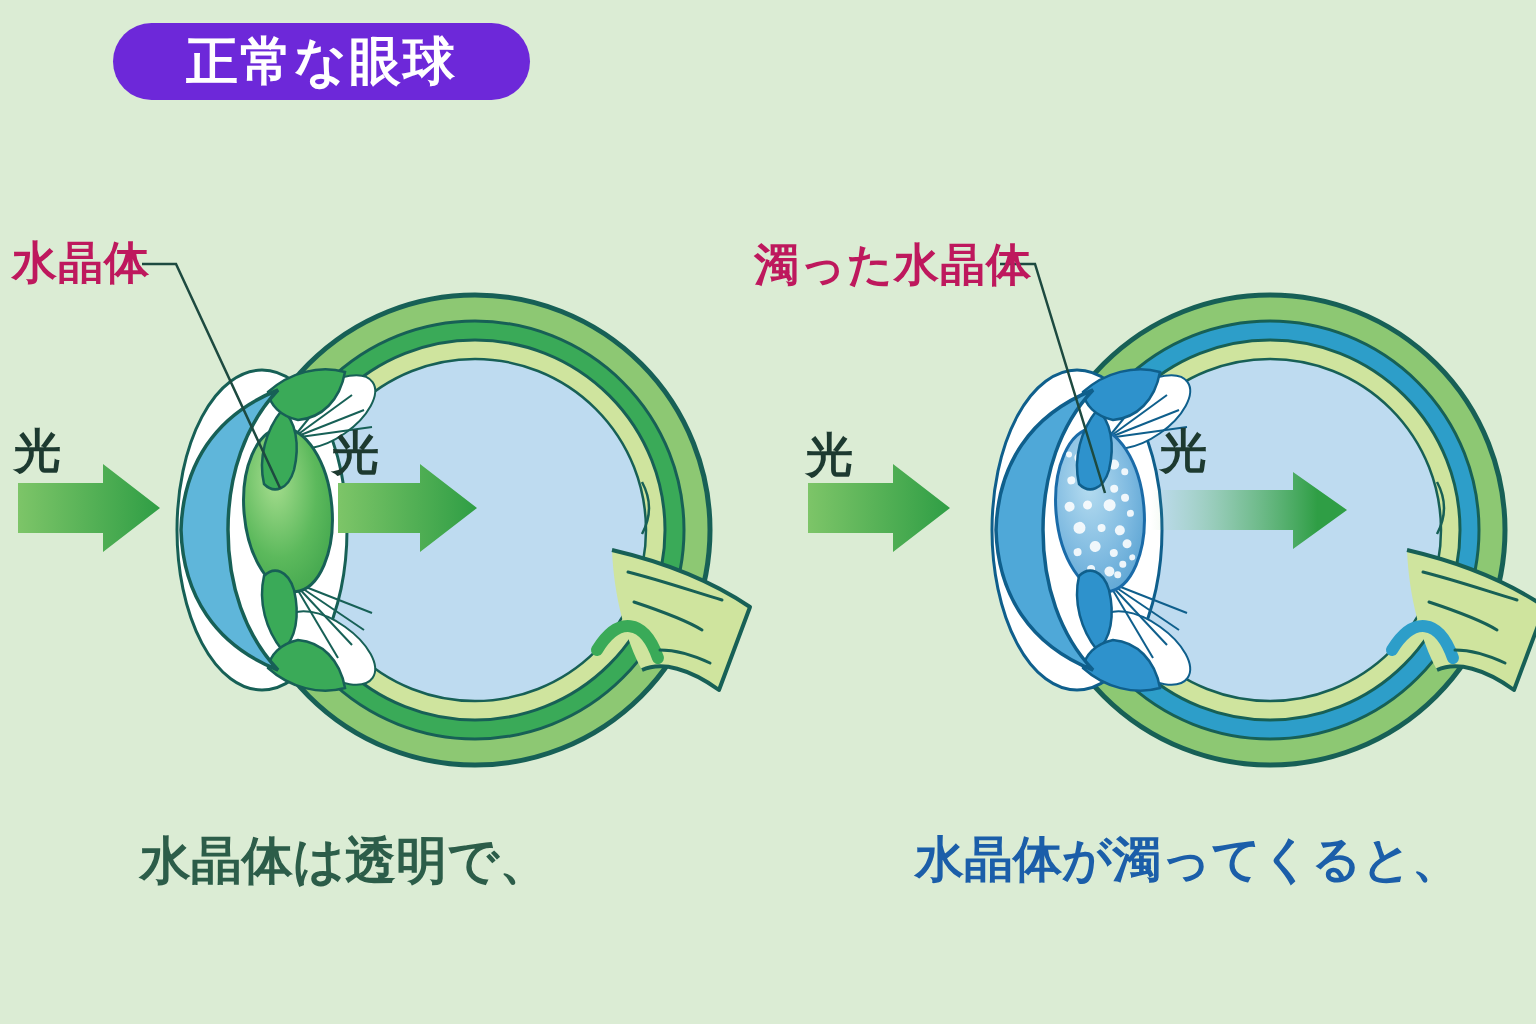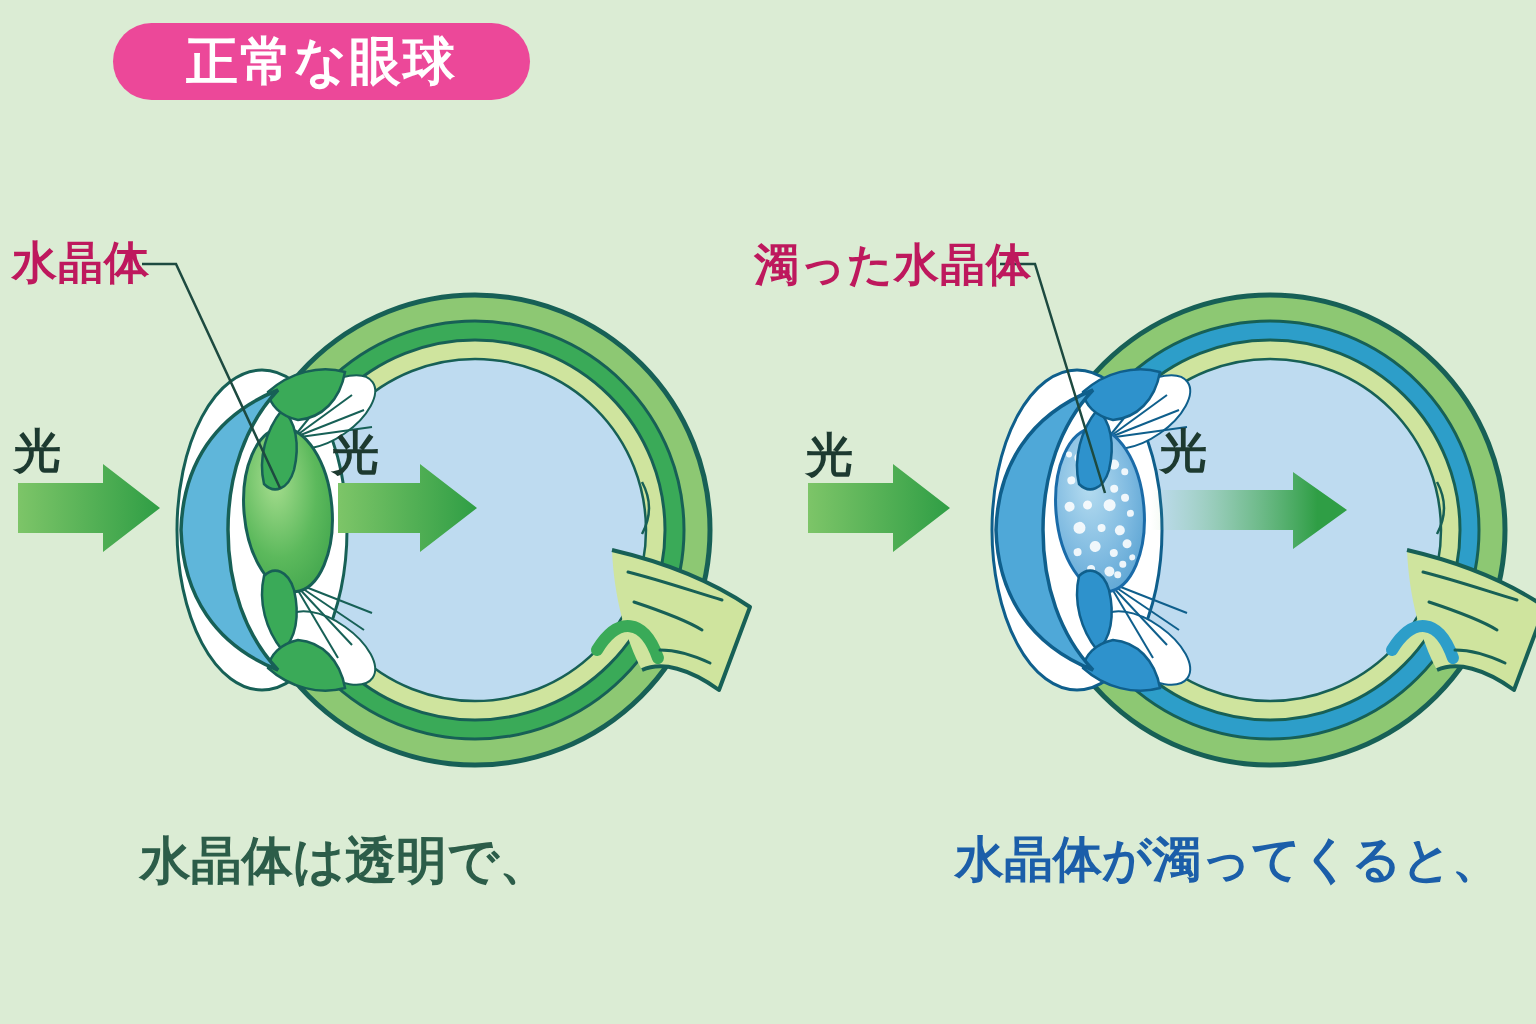--- a/index.html
+++ b/index.html
@@ -10,21 +10,21 @@
     overflow:hidden;
     font-family:"DejaVu Sans","Liberation Sans",sans-serif;
   }
   .diagram-svg{position:absolute;left:0;top:0;width:1536px;height:1024px;}
   .pill{
     position:absolute;top:23px;height:77px;
     border-radius:40px;
     display:flex;align-items:center;justify-content:center;
     color:#ffffff;font-size:52px;font-weight:bold;letter-spacing:2px;
   }
-  .pill-left{left:113px;width:417px;background:#ec4899;}
+  .pill-left{left:113px;width:417px;background:#6d28d9;}
   .pill-right{left:968px;width:405px;background:#1366b0;}
   .part-label{
     position:absolute;
     color:#be185d;font-size:45px;font-weight:bold;letter-spacing:1px;
     white-space:nowrap;
   }
   .label-left{left:12px;top:233px;}
   .label-right{left:754px;top:235px;}
   .light-label{
     position:absolute;
@@ -33,21 +33,21 @@
   .light-ext-left{left:14px;top:420px;}
   .light-int-left{left:332px;top:422px;}
   .light-ext-right{left:806px;top:424px;}
   .light-int-right{left:1160px;top:420px;}
   .caption{
     position:absolute;top:828px;
     text-align:center;font-weight:bold;
     white-space:nowrap;
   }
   .caption-left{left:100px;width:490px;color:#2c5d49;font-size:51px;line-height:66px;}
-  .caption-right{left:915px;width:535px;color:#1b5ea9;font-size:49px;line-height:64px;margin-left:40px;}
+  .caption-right{left:915px;width:535px;color:#1b5ea9;font-size:49px;line-height:64px;}
 </style>
 </head>
 <body>
 
 <div class="canvas">
 
   <svg class="diagram-svg" viewBox="0 0 1536 1024">
     <defs>
       <linearGradient id="gradArrow" x1="0" y1="0" x2="1" y2="0">
         <stop offset="0" stop-color="#7dc568"></stop>

